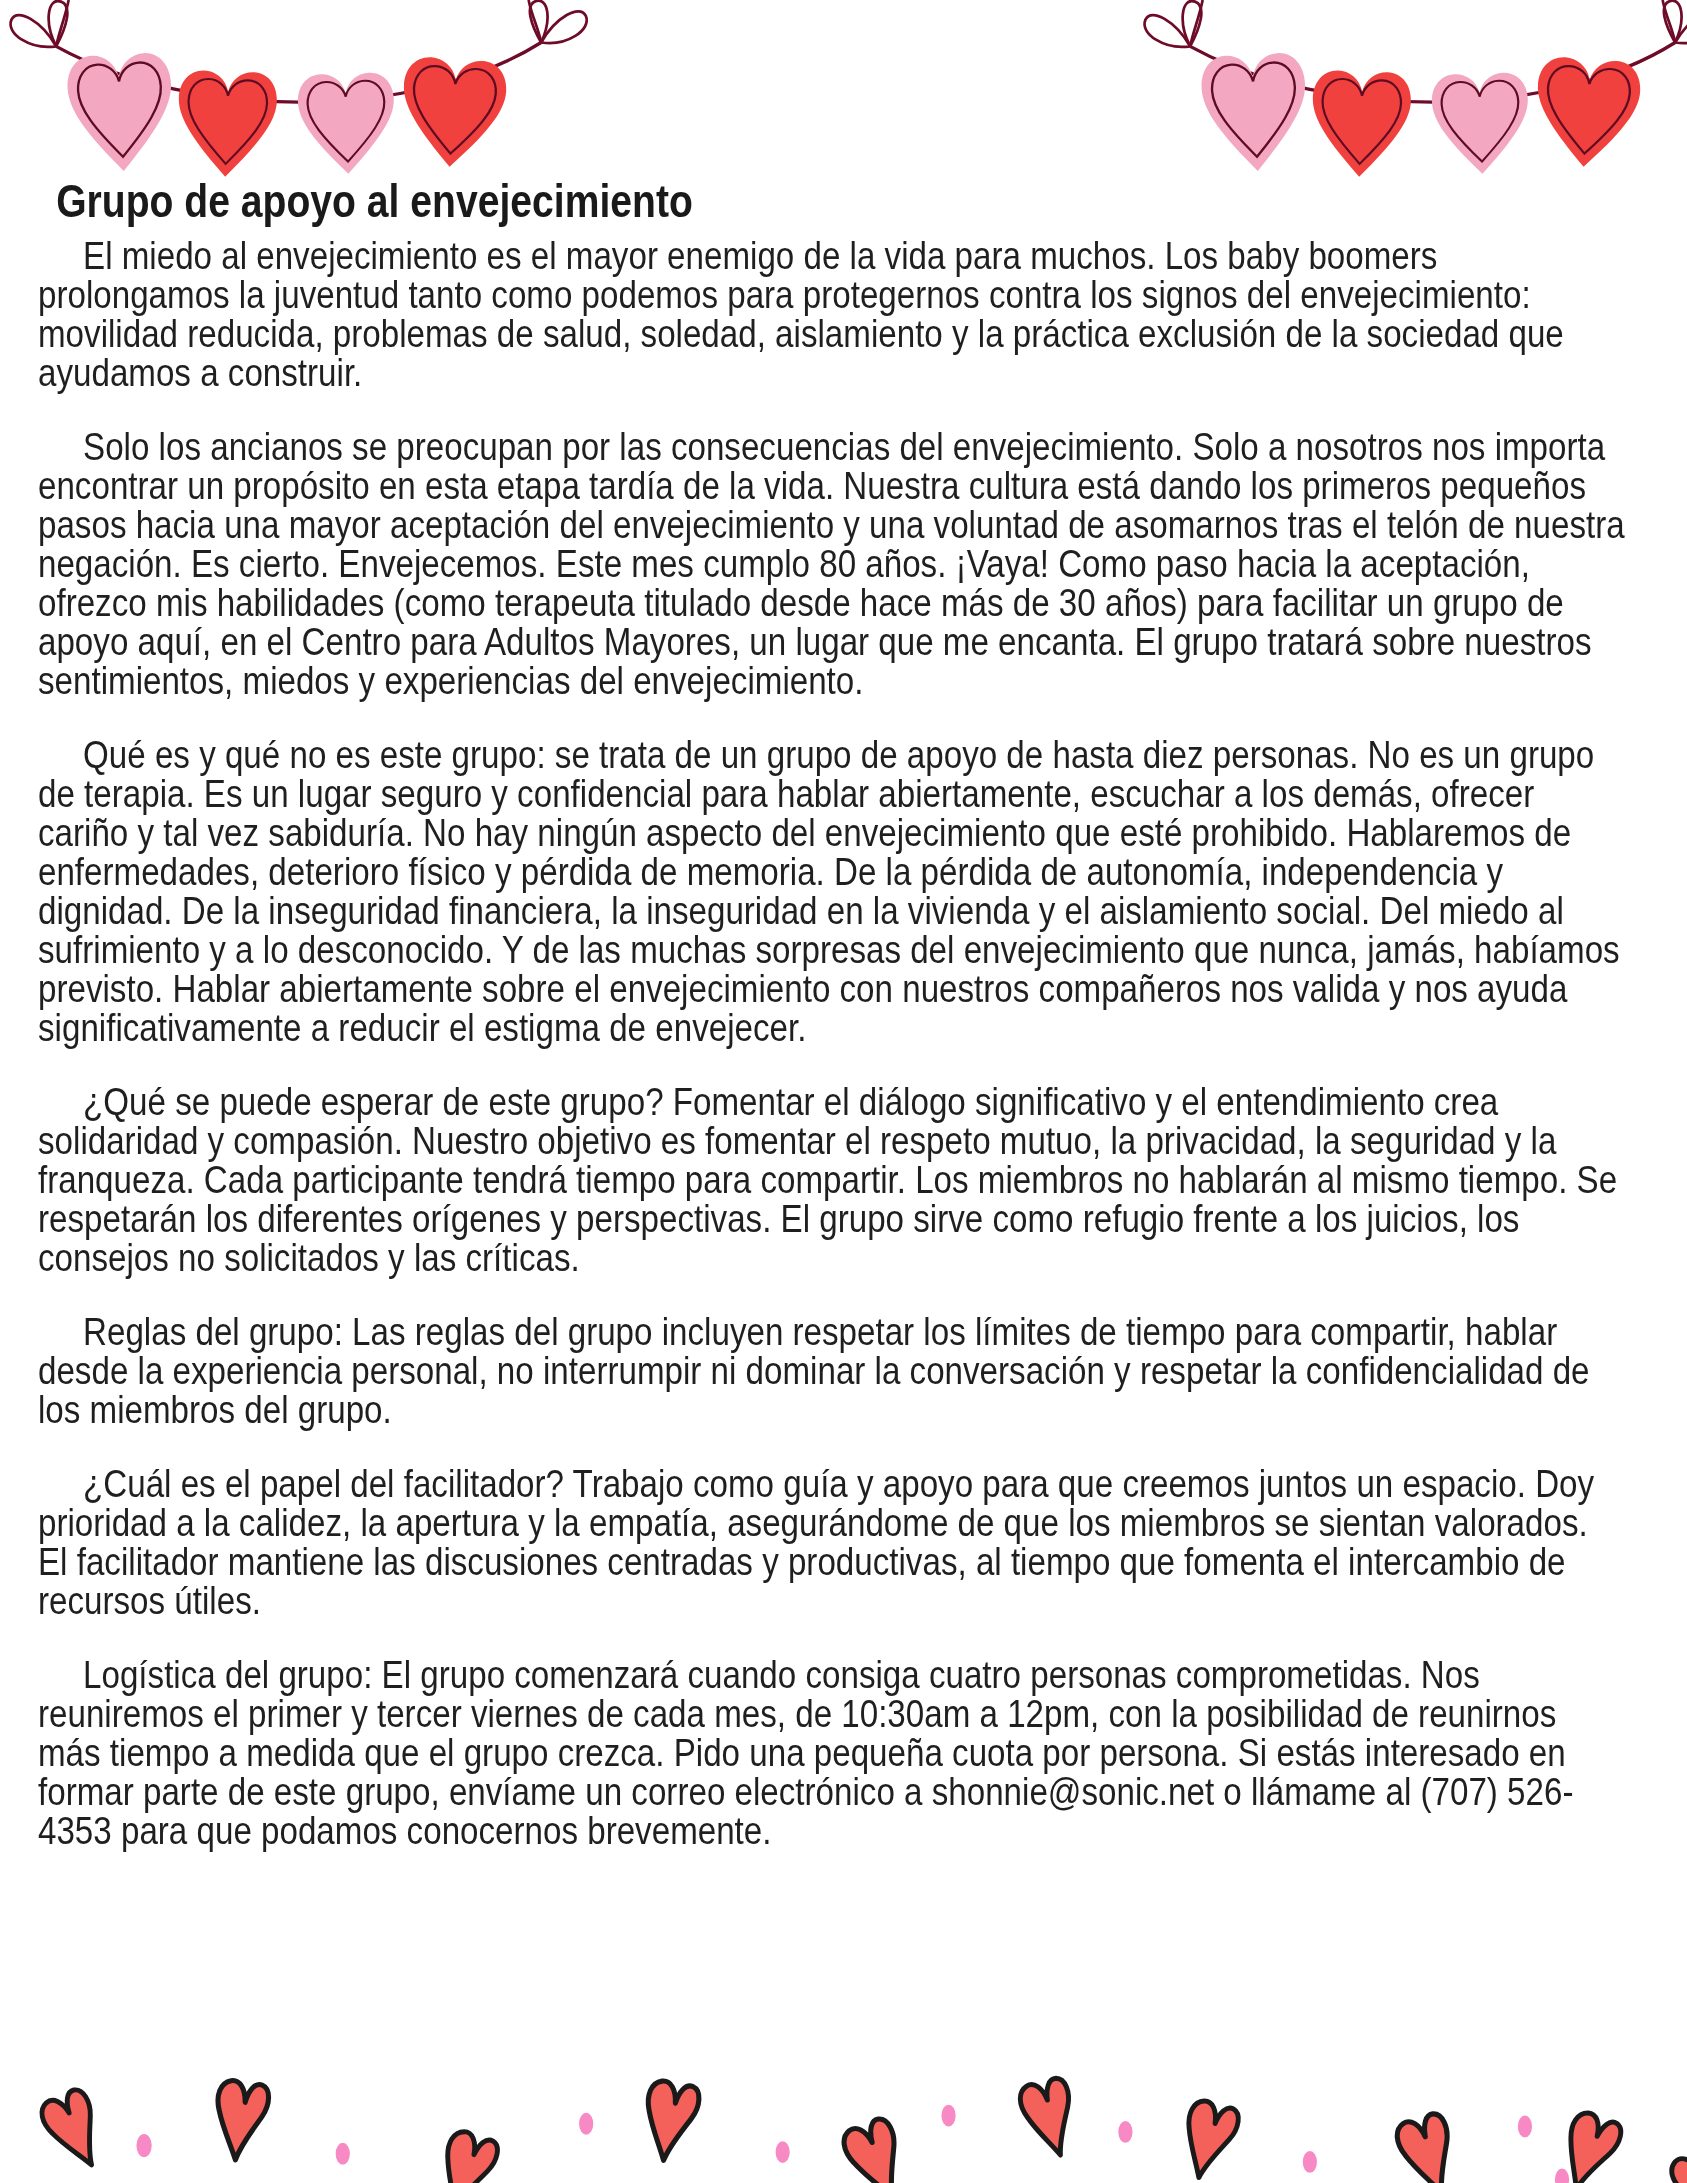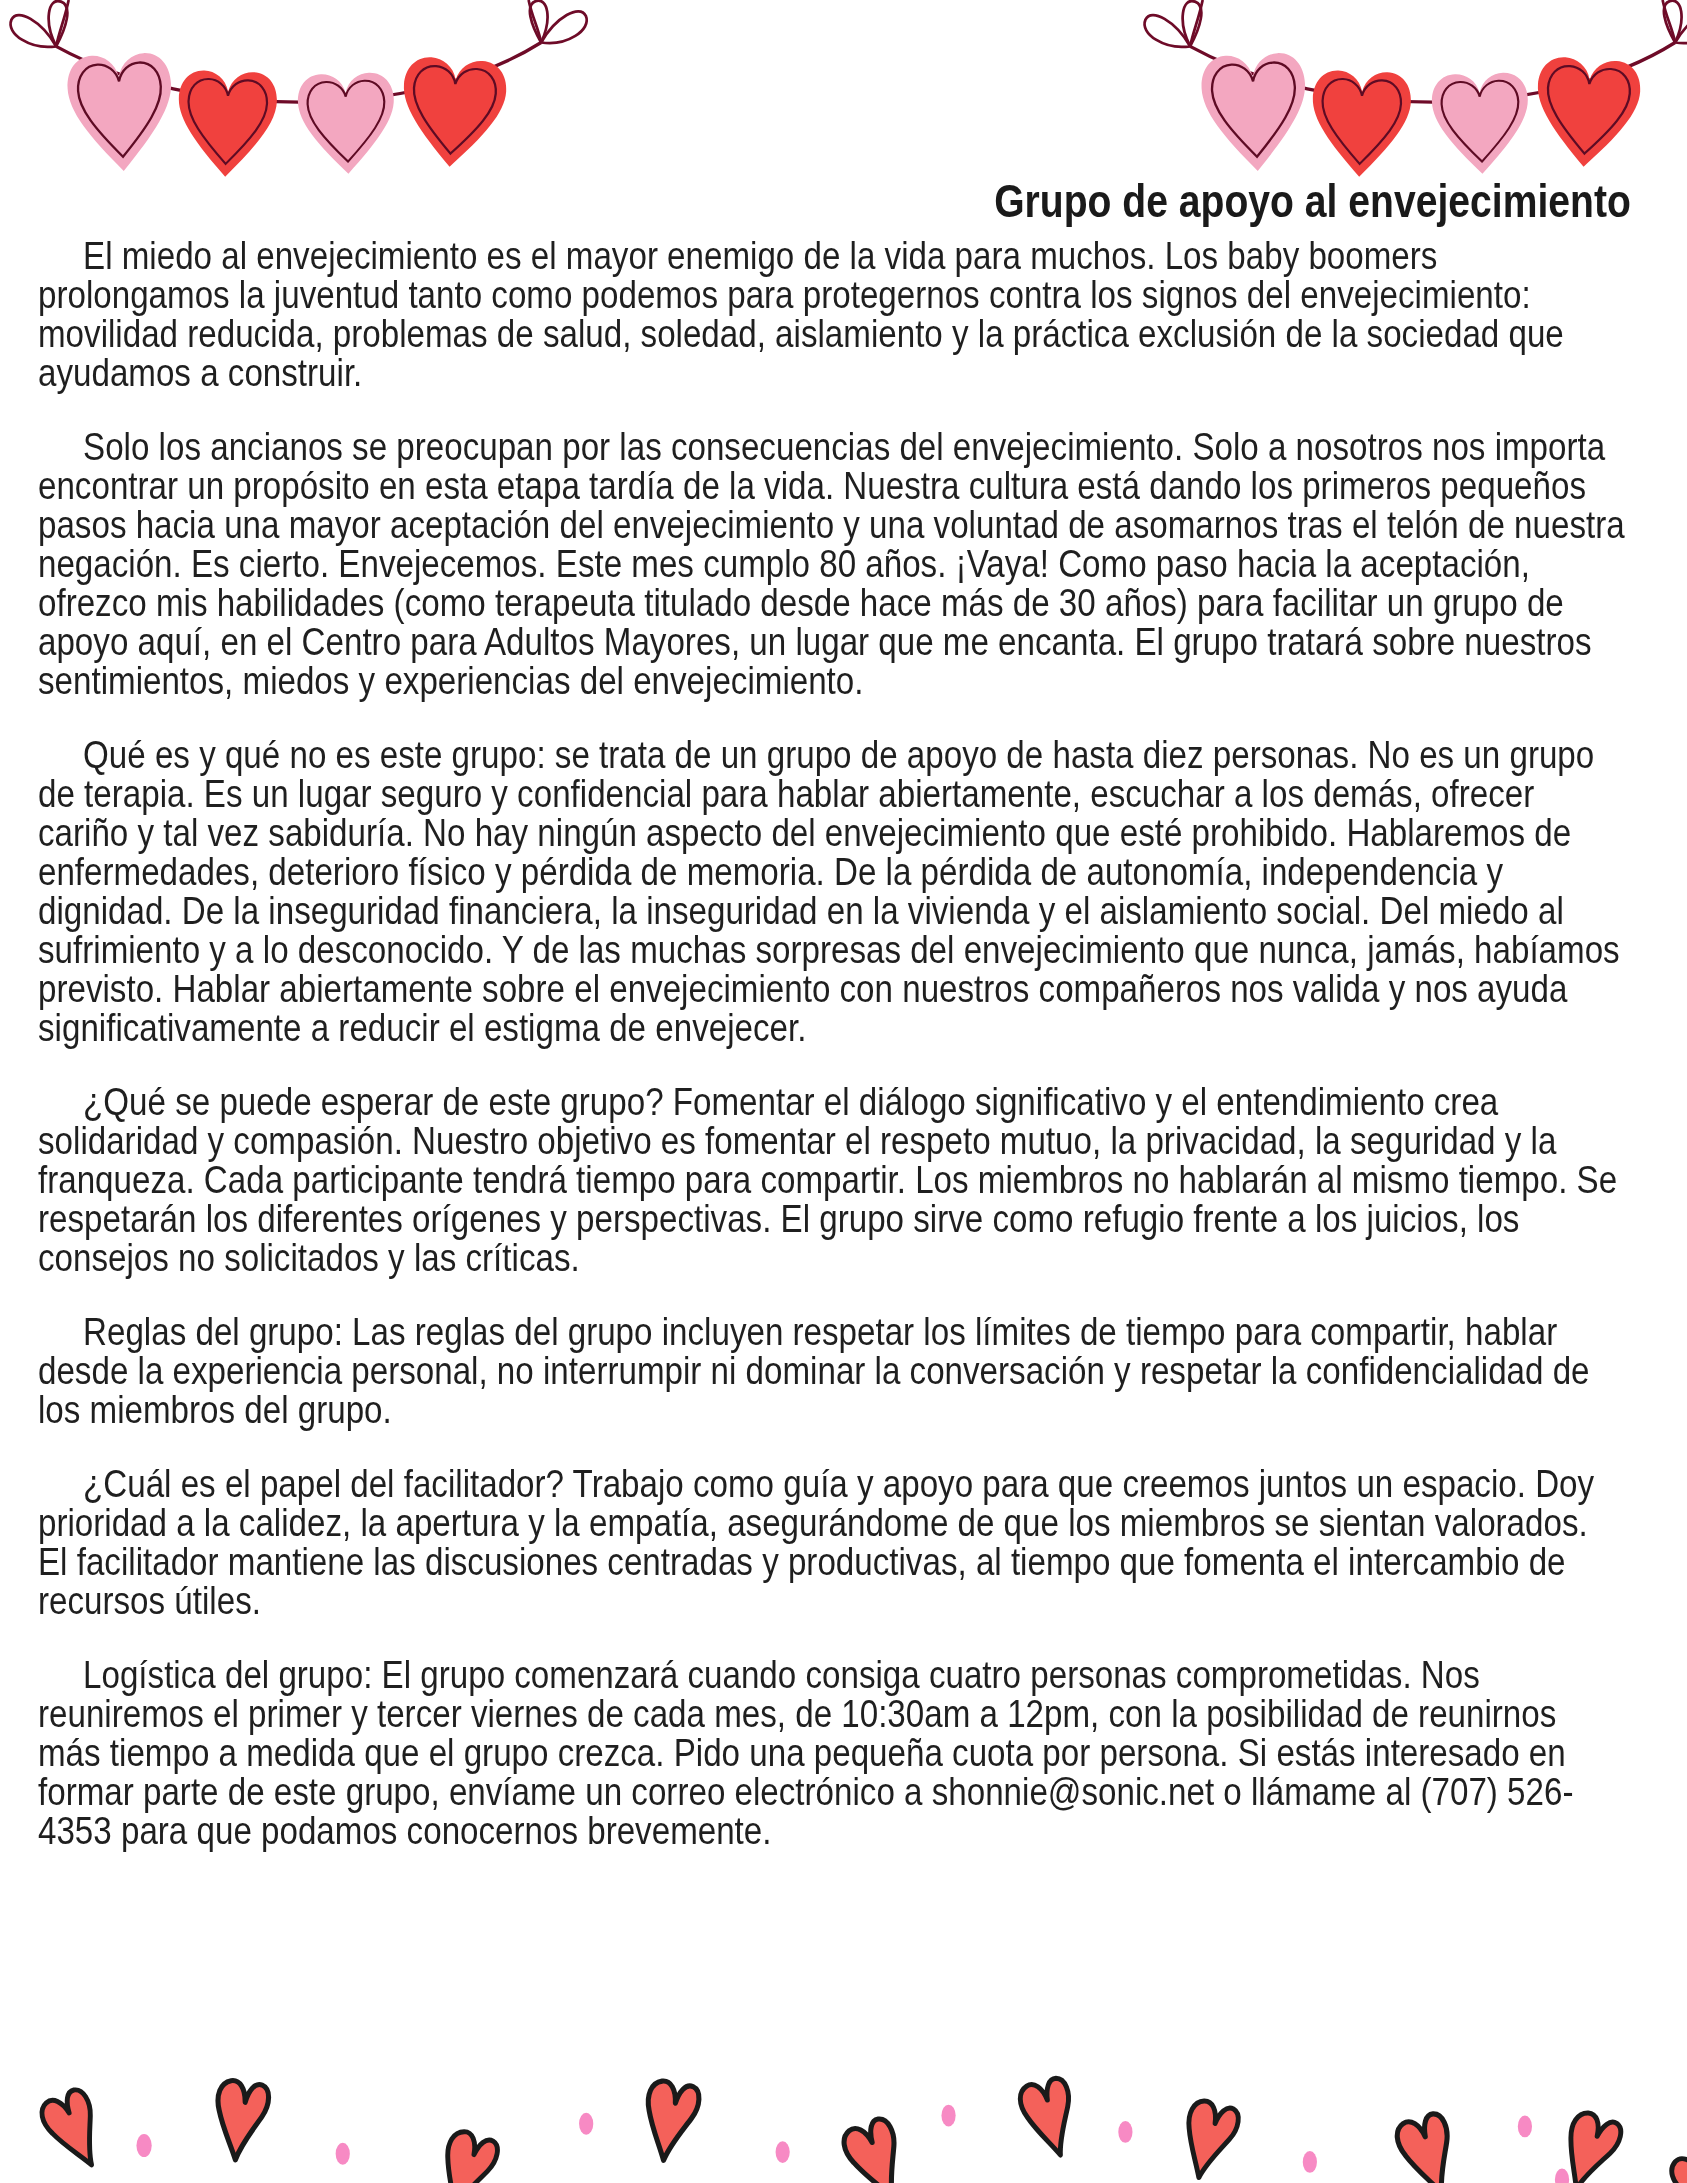--- a/index.html
+++ b/index.html
@@ -8,21 +8,21 @@
     width:1687px; height:2183px;
     position:relative; overflow:hidden;
     background:#ffffff;
     font-family:"Liberation Sans", sans-serif;
   }
   .garland { position:absolute; top:0; height:188px; width:592px; }
   #garland-left  { left:4.4px; }
   #garland-right { left:1138px; }
   .title-wrap {
     position:absolute; top:174px; left:0; width:1687px;
-    text-align:right;
+    text-align:left;
   }
   .title-text {
     display:inline-block;
     font-size:46px; font-weight:700; color:#1a1a1a;
     transform:scaleX(0.85);
     white-space:nowrap;
   }
   .content {
     position:absolute; left:38px; top:236px;
     width:1867px;

